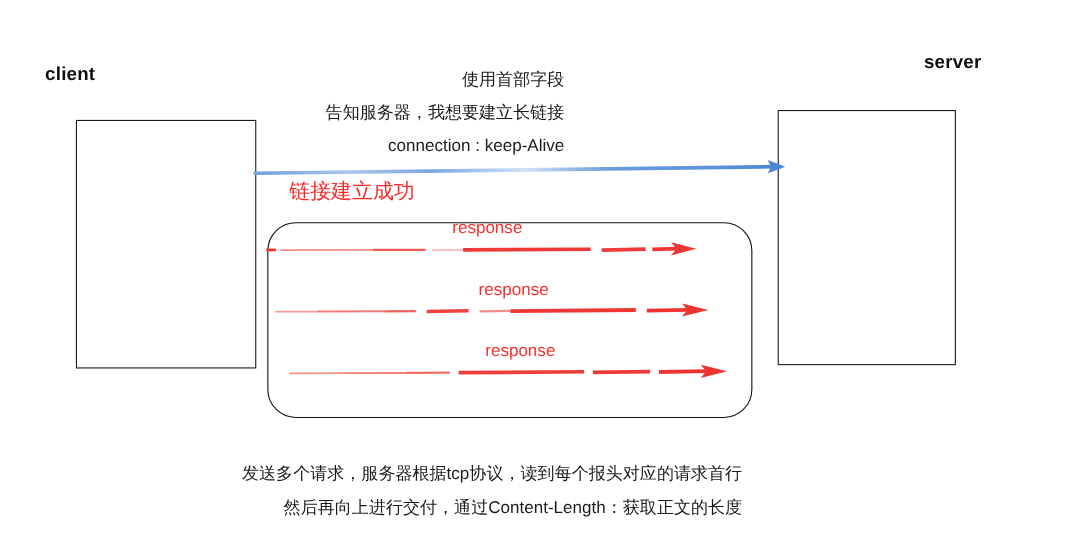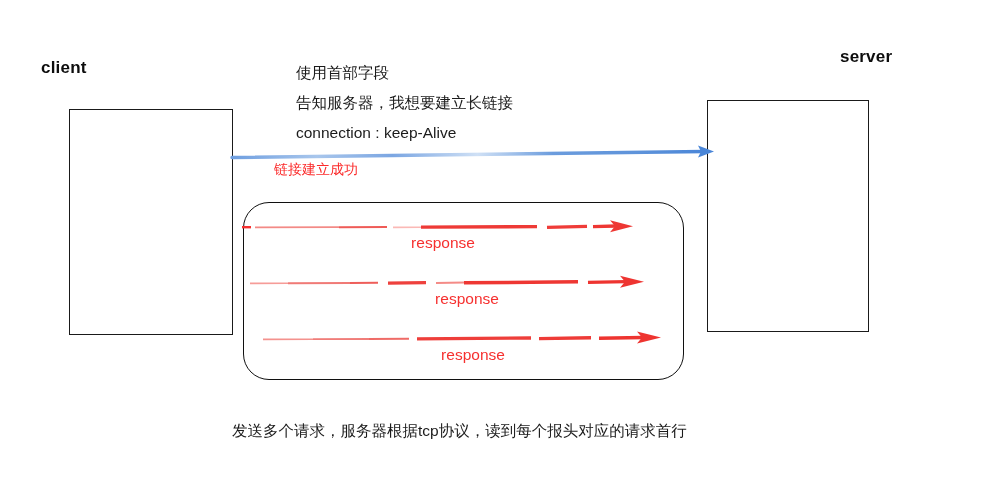--- a/index.html
+++ b/index.html
@@ -42,29 +42,29 @@
   #server-box { left: 707px; top: 100px; width: 162px; height: 232px; }
 
   
   .note {
     font-size: 15.5px;
     color: #1b1b1b;
     line-height: 30px;
     white-space: nowrap;
   }
   #handshake-note { left: 296px; top: 58px; }
-  #footer-note    { left: 232px; top: 415px; line-height: 31px; }
+  #footer-note    { left: 220px; top: 415px; line-height: 31px; }
 
-  .note-line { display: block; }
+  .note-line { display: block; text-align: right; }
 
   
   #connect-ok {
-    left: 274px;
+    left: 263px;
     top: 161px;
-    font-size: 14px;
+    font-size: 19px;
     color: #fb2a2a;
     white-space: nowrap;
     text-align: right;
   }
 
   
   #response-group {
     left: 243px;
     top: 202px;
     width: 441px;
@@ -75,21 +75,20 @@
     background: transparent;
   }
 
   
   .response-arrow { overflow: visible; }
   .response-label {
     font-size: 15.5px;
     color: #f6302f;
     white-space: nowrap;
     text-align: center;
-    margin-top: 35px;
   }
 
   
   #keepalive-arrow { left: 230px; top: 138px; }
 
   
   #watermark {
     left: 760px;
     top: 461px;
     font-size: 14px;
@@ -171,16 +170,17 @@
       <line x1="108" y1="9.0" x2="148" y2="8.8" stroke-width="2.0" stroke="#ef6b67"></line>
       <line x1="156" y1="8.8" x2="270" y2="8.0" stroke-width="3.3" stroke="#ee3e3a"></line>
       <line x1="278" y1="8.6" x2="330" y2="7.8" stroke-width="3.4" stroke="#ee3b37"></line>
       <line x1="338" y1="8.2" x2="382" y2="7.4" stroke-width="3.5" stroke="#ee3430"></line>
     </g>
     <polygon points="376,1.6 400,7.6 376,13.6 381,7.6" fill="#ee3430"></polygon>
   </svg>
 
   <div class="abs note" id="footer-note">
     <span class="note-line">发送多个请求，服务器根据tcp协议，读到每个报头对应的请求首行</span>
+    <span class="note-line">然后再向上进行交付，通过Content-Length：获取正文的长度</span>
   </div>
 
 
 </div>
 
 </body></html>

